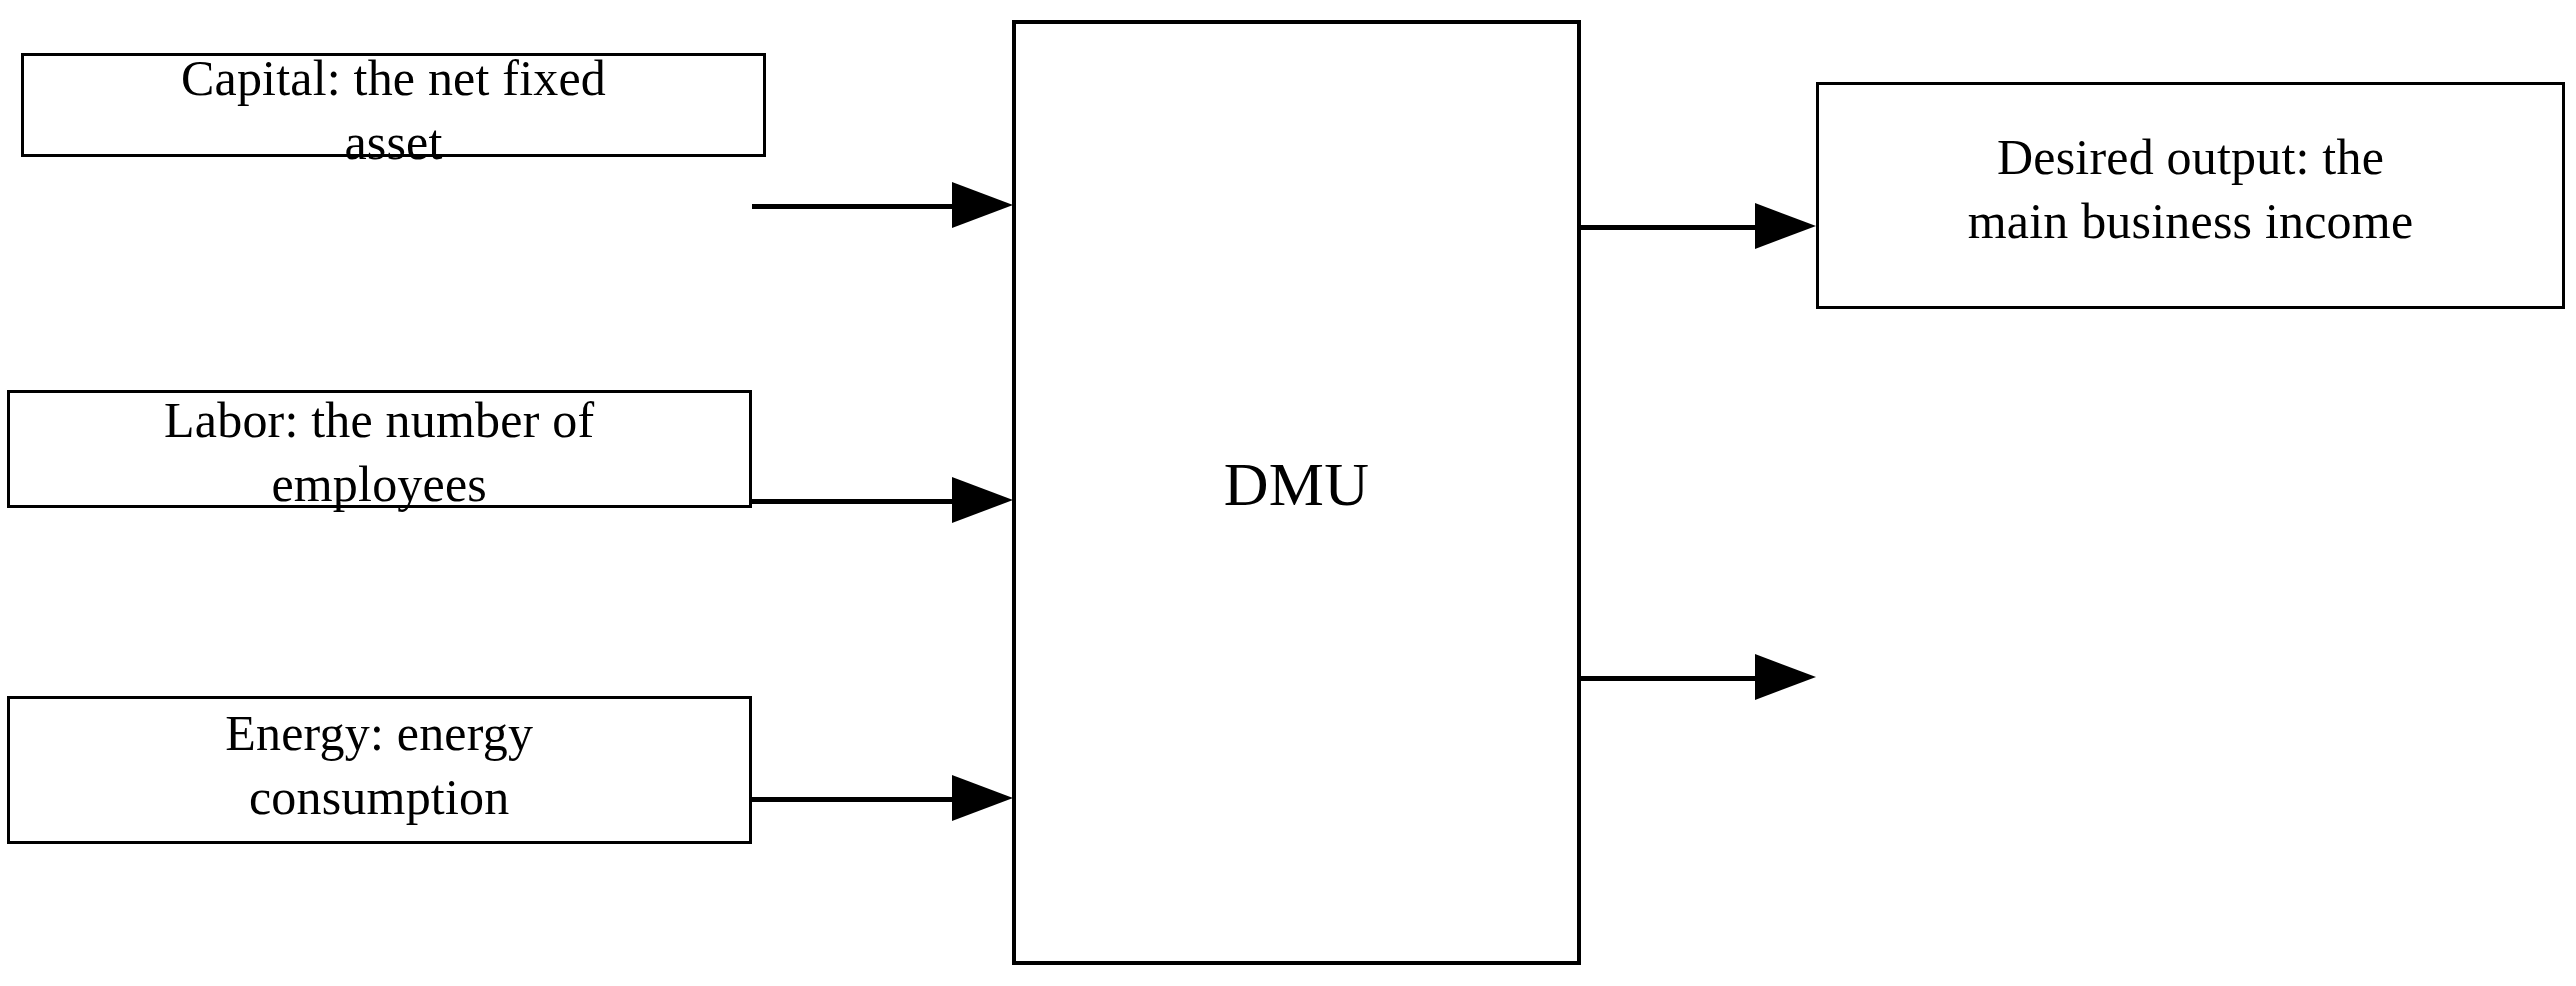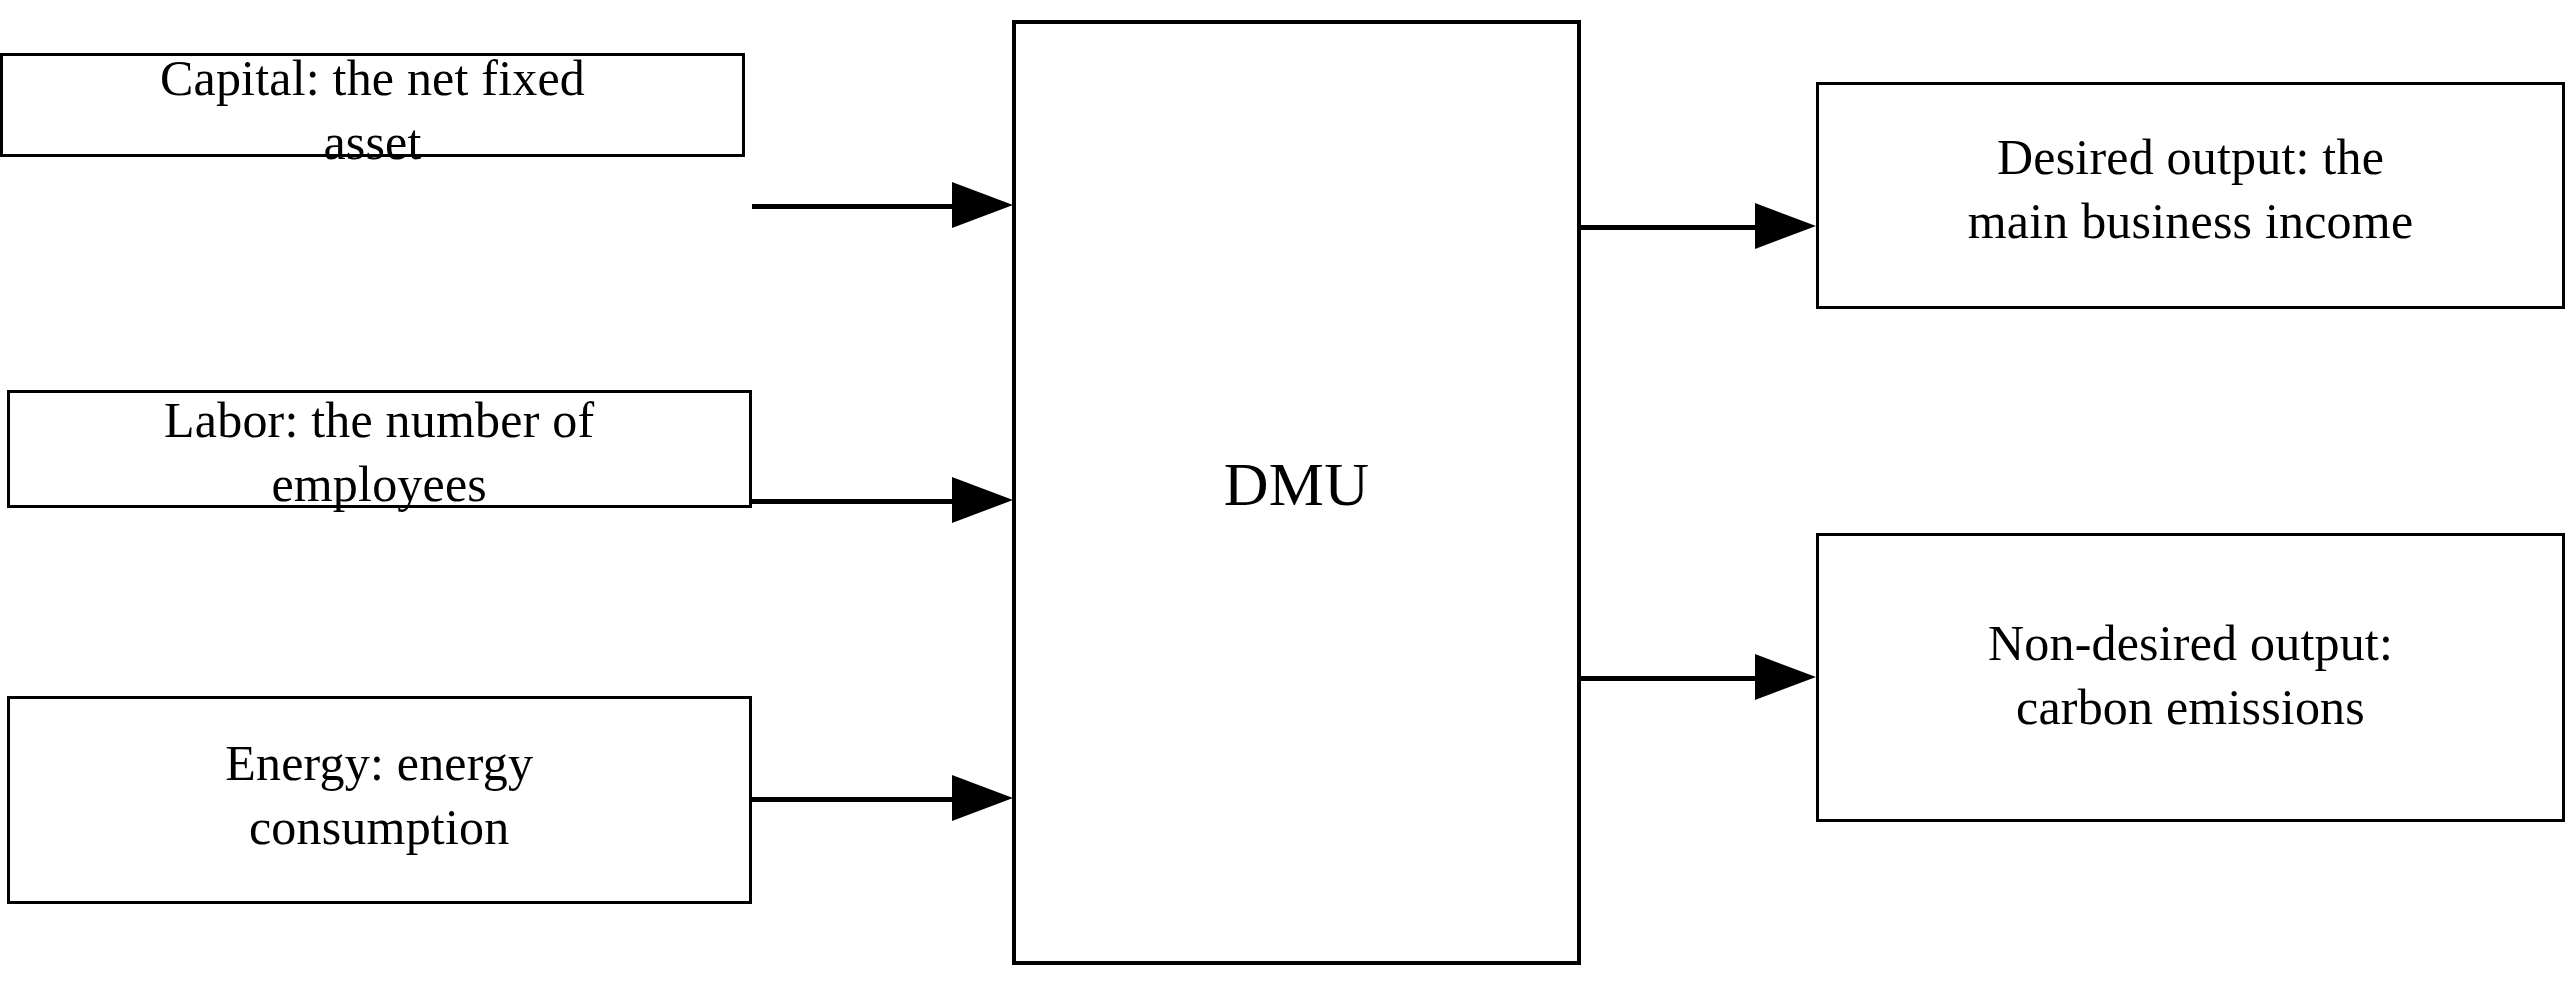--- a/index.html
+++ b/index.html
@@ -30,23 +30,23 @@
   .node-label {
     display: block;
     width: 100%;
     text-align: center;
     line-height: 1.28;
     white-space: pre-line;
     letter-spacing: 0.2px;
   }
 
   
-  #box-capital { left: 0;   top: 53px;   width: 745px; height: 104px; }
+  #box-capital { left: 21px;   top: 53px;   width: 745px; height: 104px; }
   #box-labor   { left: 6.7px;   top: 390px;  width: 745px; height: 118px; }
-  #box-energy  { left: 6.7px;   top: 696px;  width: 745px; height: 208px; }
+  #box-energy  { left: 6.7px;   top: 696px;  width: 745px; height: 148px; }
 
   #box-dmu     { left: 1012px; top: 20px;  width: 569px; height: 945px; border-width: 4.2px; }
 
   #box-desired     { left: 1816px; top: 82px;  width: 749px; height: 227px; }
   #box-nondesired  { left: 1816px; top: 533px; width: 749px; height: 289px; }
 
   #box-capital .node-label,
   #box-labor .node-label,
   #box-energy .node-label,
   #box-desired .node-label,
@@ -149,19 +149,15 @@
   <div class="arrow" id="arrow-dmu-nondesired">
     <span class="shaft"></span>
     <span class="head"></span>
   </div>
 
   <div class="node-box" id="box-desired">
     <span class="node-label">Desired output: the
 main business income</span>
   </div>
 
-  <div class="node-box" id="box-nondesired">
-    <span class="node-label">Non-desired output:
-carbon emissions</span>
-  </div>
 
 </div>
 
 
 </body></html>

